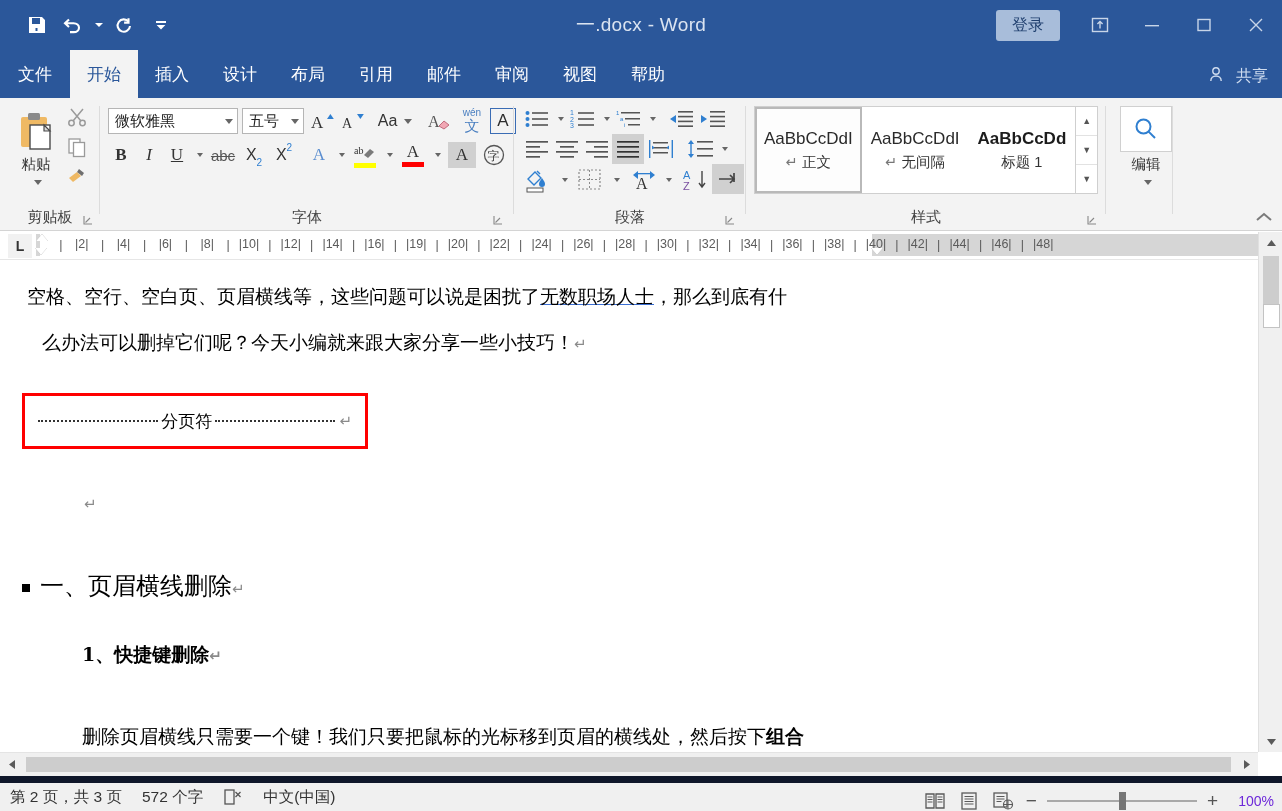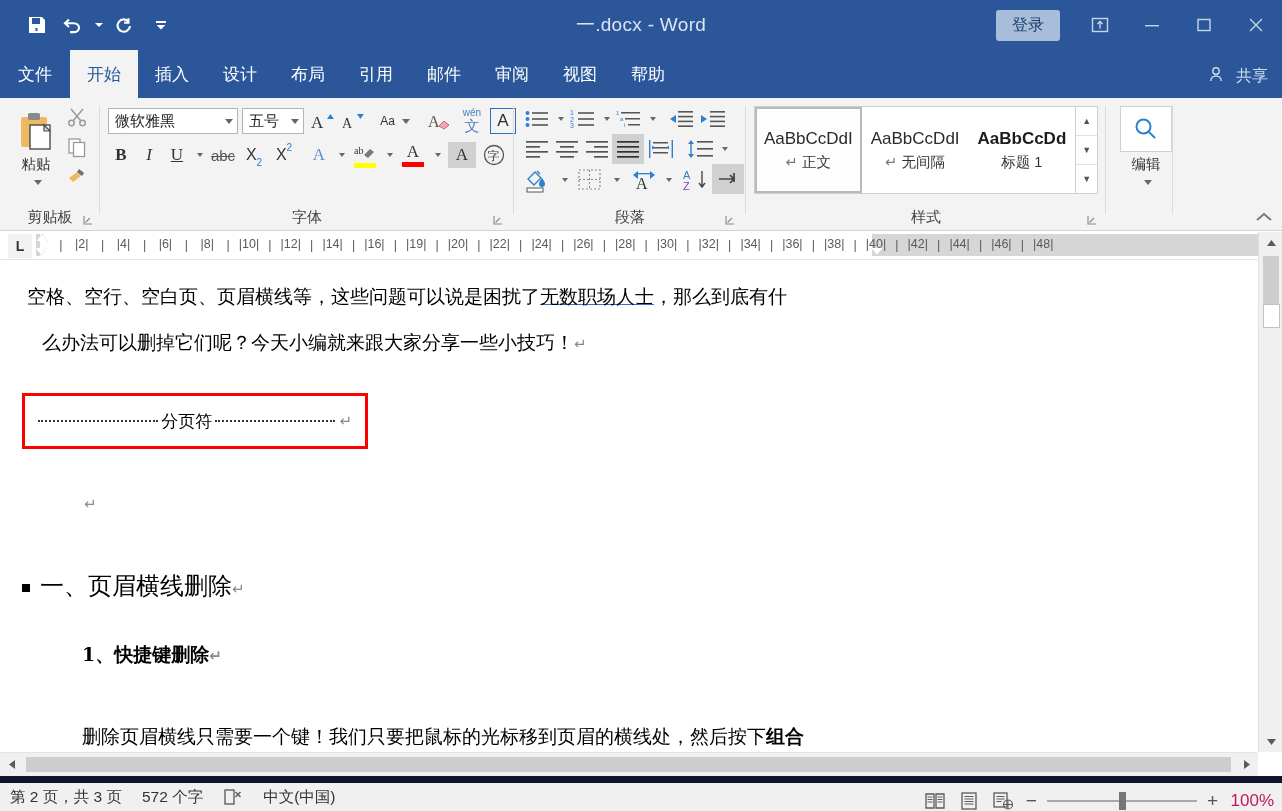--- a/index.html
+++ b/index.html
@@ -224,21 +224,21 @@
   .sb-right {
     position: absolute; right: 8px; top: 0; height: 35px;
     display: flex; align-items: center; gap: 12px;
   }
   .zoom-slider { display: flex; align-items: center; gap: 10px; }
   .zs-track { position: relative; width: 150px; height: 2px; background: #a9a9a9; }
   .zs-thumb {
     position: absolute; left: 72px; top: -8px; width: 7px; height: 18px; background: #767676;
   }
   .zs-sign { font-size: 19px; color: #555; line-height: 1; }
-  .zoom-val { font-size: 17px; color: #be185d; min-width: 44px; text-align: right; }
+  .zoom-val { font-size: 14px; color: #6d28d9; min-width: 44px; text-align: right; }
   .vicon { color: #5a5a5a; display: flex; align-items: center; }
 </style>
 </head>
 <body>
 
 <div class="titlebar">
   <div class="qat">
     <div class="qat-btn">
       <svg width="20" height="20" viewBox="0 0 20 20">
           <path fill="#fff" d="M2 2h13l3 3v13H2V2zm3 1v6h8V3H5zm2 9h6v5H7v-5z"></path>
@@ -375,21 +375,21 @@
           <path d="M17 9l3.4-5 3.4 5z" fill="#2f7fd0"></path>
         </svg>
     </div>
     <div class="fbtn" style="left:238px; top:10px; width:28px; height:26px;">
       <svg width="24" height="22" viewBox="0 0 24 22">
           <text x="2" y="18" font-size="14" font-family="Liberation Serif, serif" fill="#333">A</text>
           <path d="M17 4l3.4 5 3.4-5z" fill="#2f7fd0"></path>
         </svg>
     </div>
     <div class="fbtn" style="left:272px; top:10px; width:46px; height:26px; gap:3px;">
-      <span style="font-size:12px; color:#333;">Aa</span>
+      <span style="font-size:16px; color:#333;">Aa</span>
       <i class="caret-gray"></i>
     </div>
     <div class="fbtn" style="left:326px; top:10px; width:30px; height:26px;">
       <svg width="26" height="22" viewBox="0 0 26 22">
           <text x="0" y="17" font-size="16" font-family="Liberation Serif, serif" fill="#555">A</text>
           <path d="M11 16l5-5 5 4-5 4z" fill="#f1a7b4" stroke="#c06b7c" stroke-width="1"></path>
         </svg>
     </div>
     <div class="fbtn" style="left:356px; top:8px; width:32px; height:30px; flex-direction:column;">
       <span style="font-size:10px; color:#4a7fc0; line-height:1;">wén</span>

